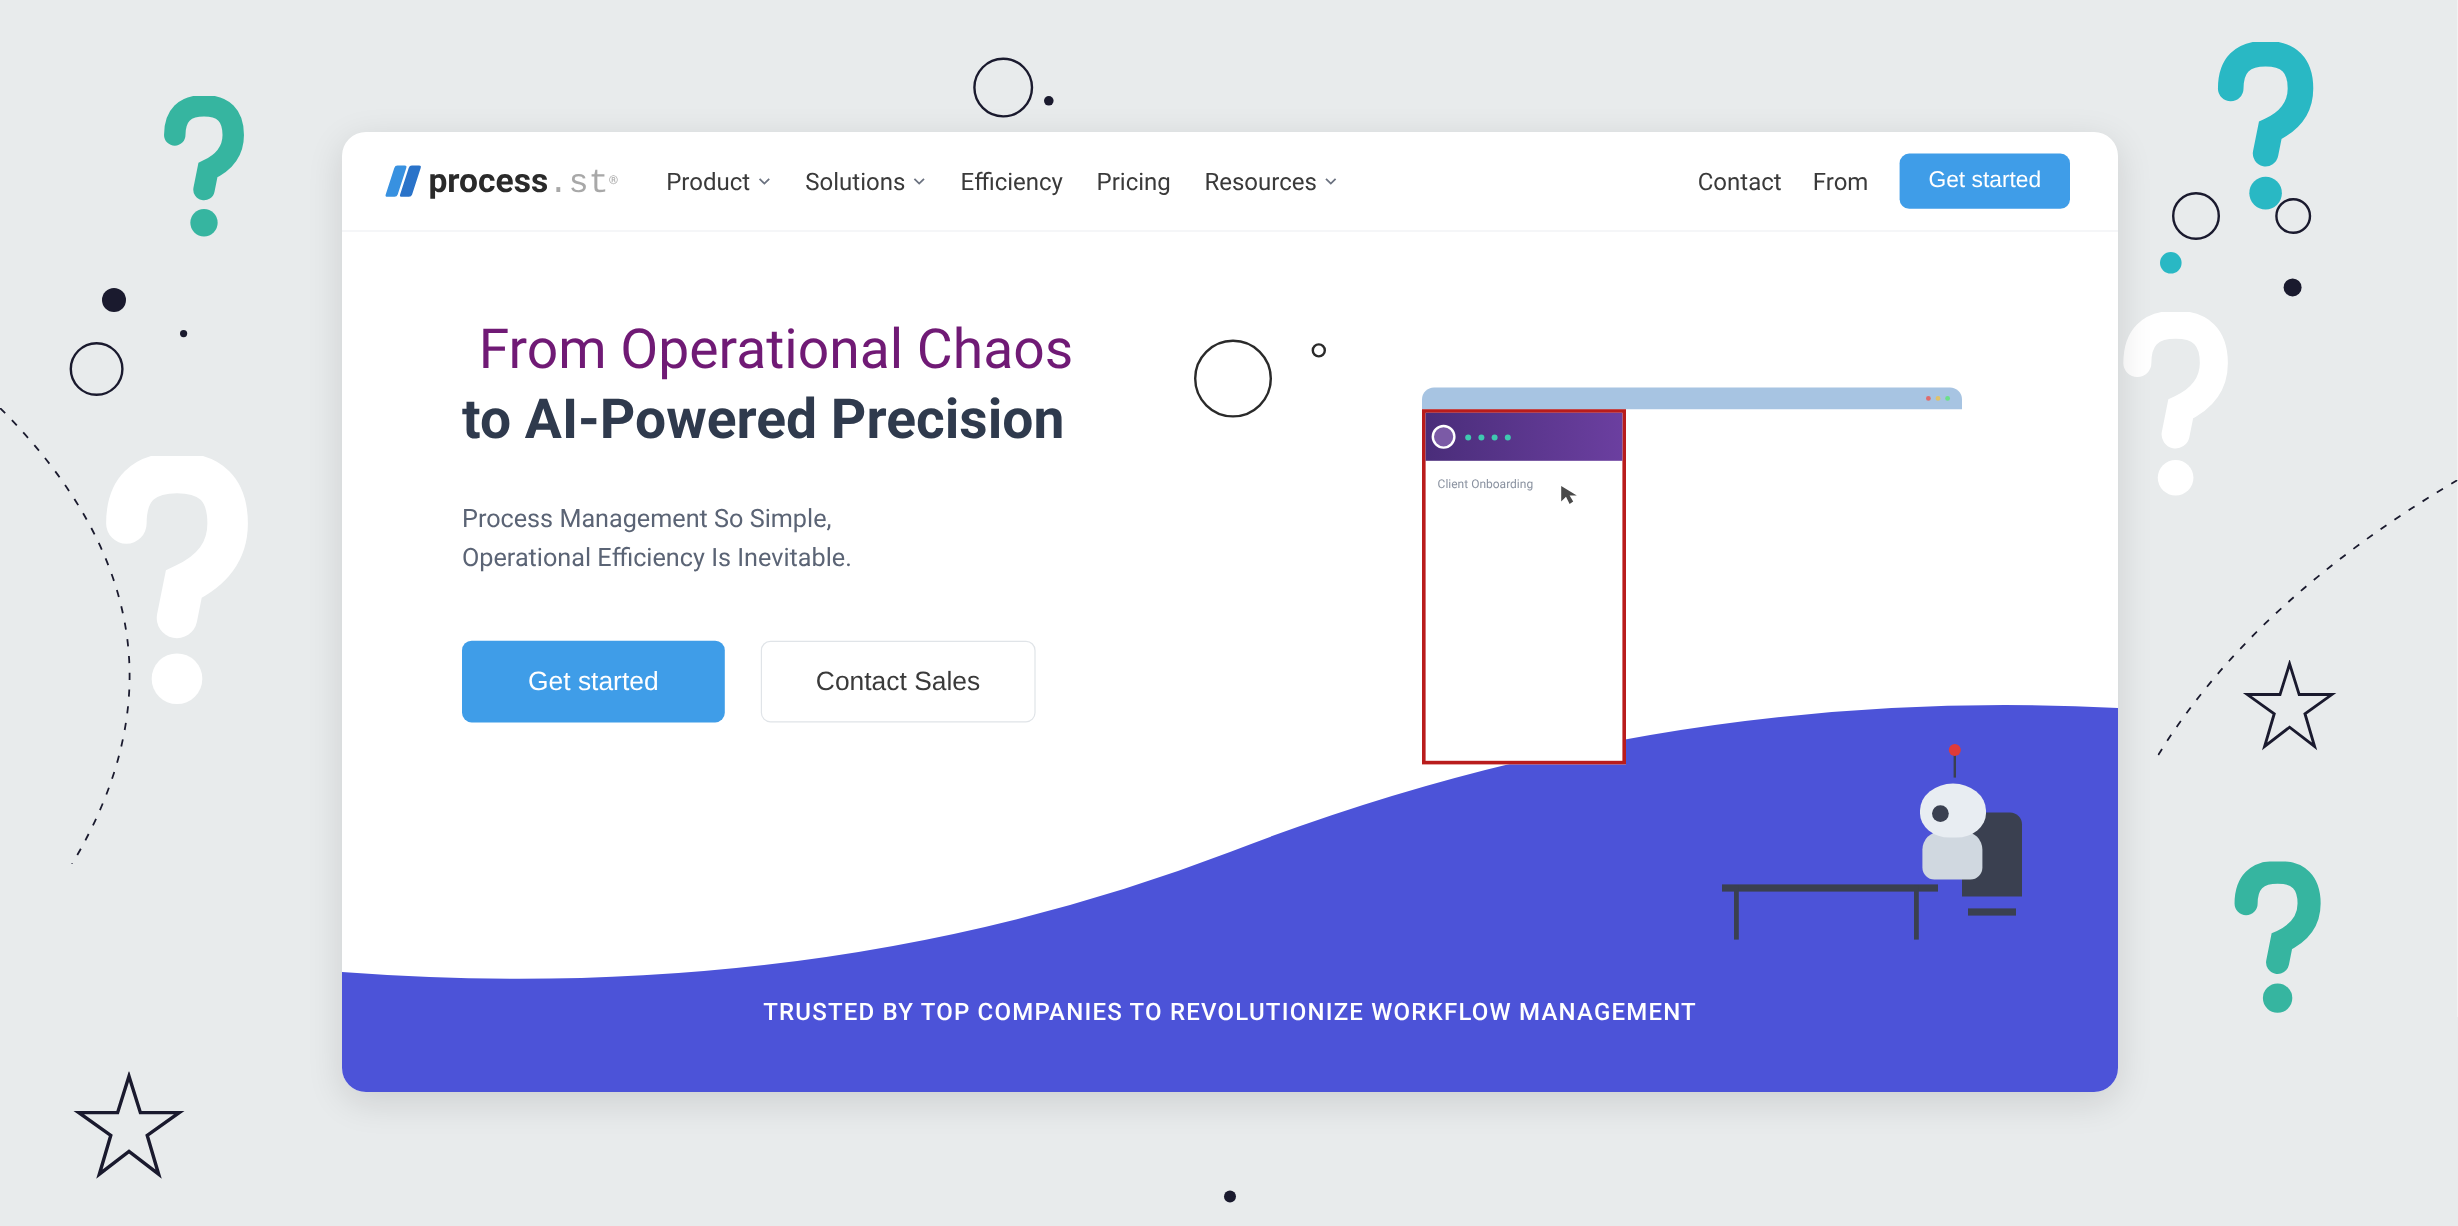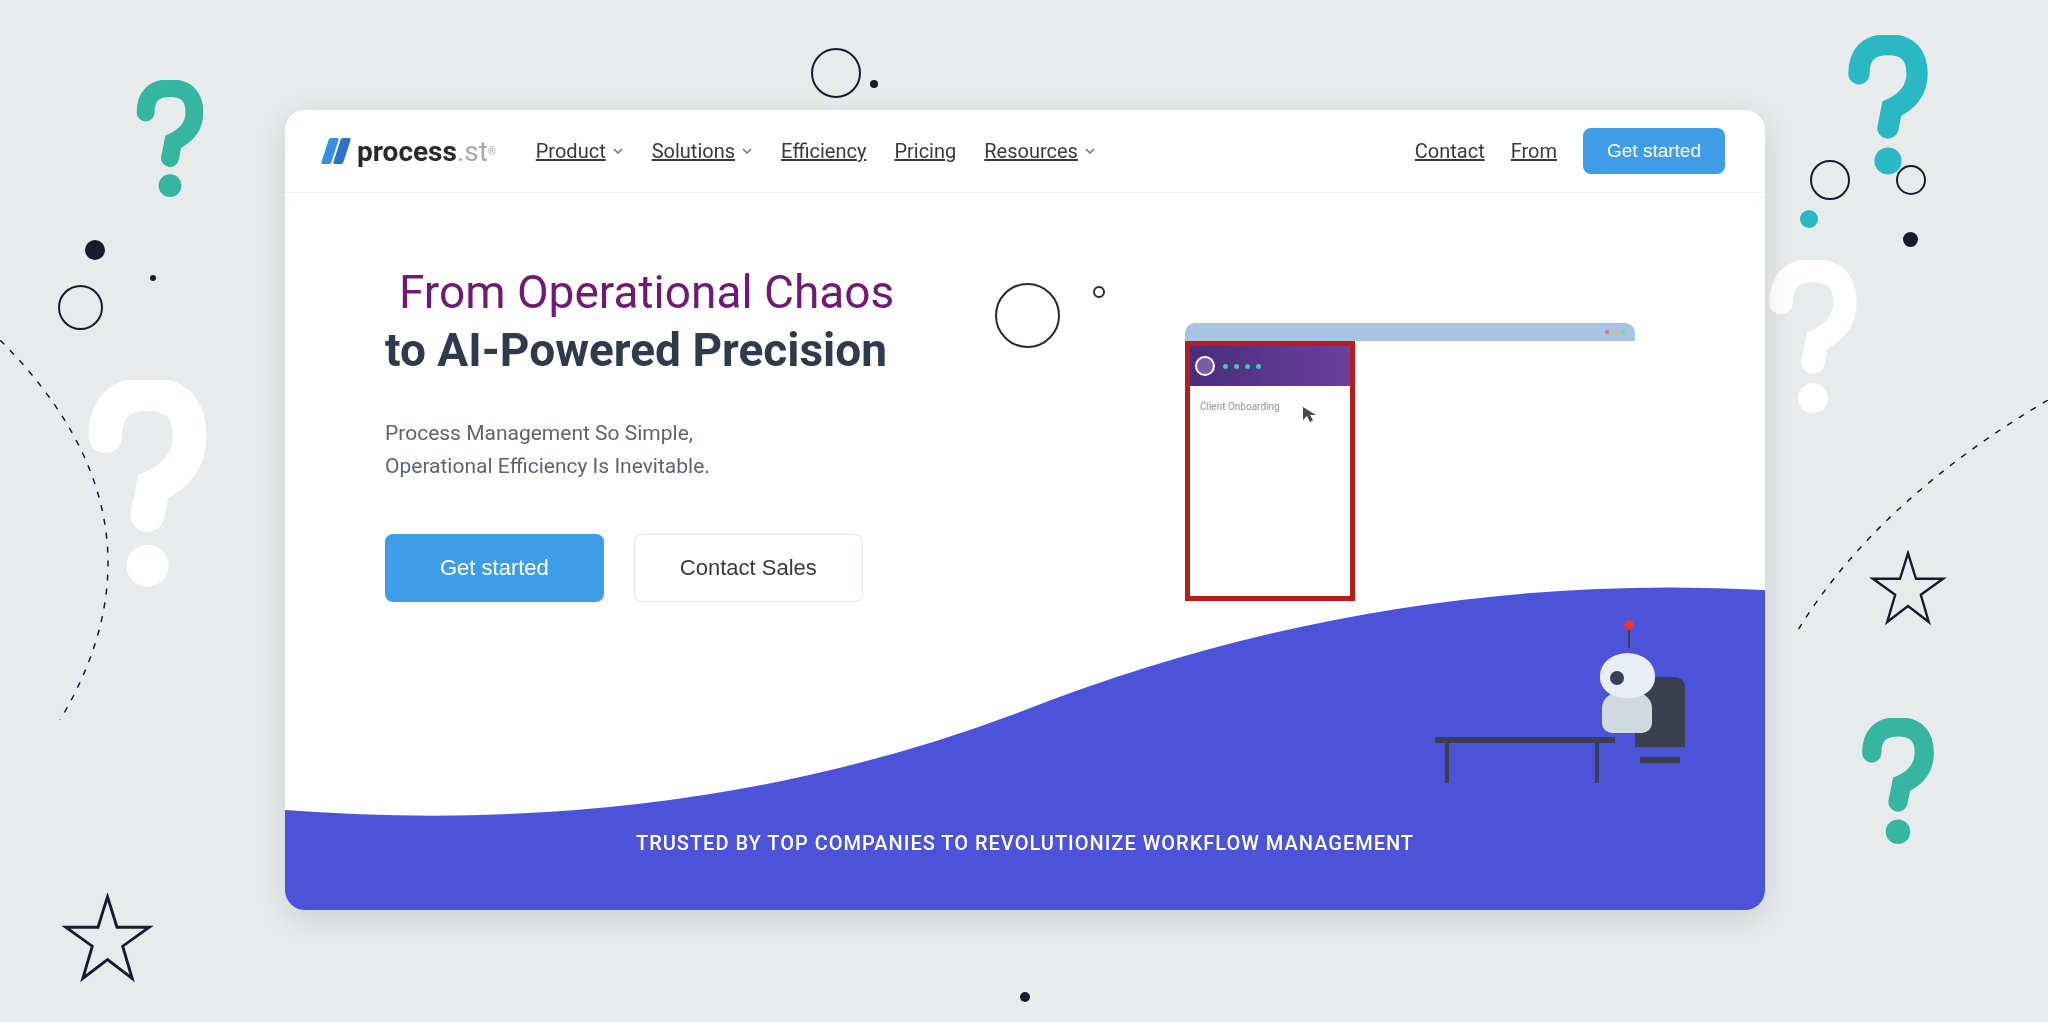--- a/index.html
+++ b/index.html
@@ -52,24 +52,24 @@
       align-items: center;
       padding: 18px 40px;
       border-bottom: 1px solid #eef1f3;
       gap: 10px;
     }
     .logo { display: flex; align-items: center; margin-right: 30px; cursor: pointer; }
     .logo-icon { display: flex; gap: 2px; margin-right: 10px; }
     .logo-mark { width: 10px; height: 26px; background: #3891e0; transform: skewX(-18deg); border-radius: 2px; }
     .logo-mark2 { width: 10px; height: 26px; background: #2a73c9; transform: skewX(-18deg); border-radius: 2px; }
     .logo-text { font-size: 28px; font-weight: 700; color: #2a2a2a; }
-    .logo-ext { font-size: 28px; font-weight: 400; color: #a8a8a8; }
+    .logo-ext { font-size: 28px; font-weight: 400; color: #a8a8a8; font-family: Liberation Mono, monospace; }
     .logo-r { font-size: 10px; vertical-align: super; color: #a8a8a8; }
     .nav-links { display: flex; gap: 28px; }
-    .nav-link { color: #3a3a3a; font-size: 20px; cursor: pointer; display: flex; align-items: center; gap: 6px; text-decoration: underline; }
+    .nav-link { color: #3a3a3a; font-size: 20px; cursor: pointer; display: flex; align-items: center; gap: 6px; }
     .chevron { width: 12px; height: 12px; }
     .spacer { flex: 1; }
     .nav-right { display: flex; gap: 26px; }
     .cta-small { background: #3f9de8; color: #fff; padding: 12px 24px; border-radius: 8px; font-size: 19px; cursor: pointer; border: none; }
     
     
     .hero { position: relative; padding: 70px 100px; height: calc(100% - 80px); }
     .hero-title { font-size: 46px; color: #701a75; font-weight: 400; line-height: 1.3; margin-left: 14px; }
     .hero-title-bold { font-size: 46px; color: #2f3a4d; font-weight: 700; }
     .hero-sub { margin-top: 40px; font-size: 21px; color: #5b6475; line-height: 1.6; }
@@ -80,21 +80,21 @@
     
     .wave { position: absolute; left: 0; bottom: 0; width: 100%; height: 380px; z-index: 1; }
     .wave svg { width: 100%; height: 100%; }
     .trust-banner { position: absolute; bottom: 55px; width: 100%; text-align: center; color: #fff; font-size: 20px; letter-spacing: 1px; font-weight: 500; z-index: 3; }
     
     
     .mockup { position: absolute; right: 130px; top: 130px; width: 450px; height: 280px; z-index: 2; }
     .browser-bar { width: 100%; height: 18px; background: #a7c4e2; border-radius: 10px 10px 0 0; display: flex; justify-content: flex-end; align-items: center; padding-right: 10px; gap: 4px; }
     .browser-dot { width: 4px; height: 4px; border-radius: 50%; }
     .bd-r { background: #e06c6c; } .bd-y { background: #e0c26c; } .bd-g { background: #6ce089; }
-    .sidebar-mock { width: 170px; height: 260px; background: #fff; border: 5px solid #b91c1c; position: relative; }
+    .sidebar-mock { width: 170px; height: 296px; background: #fff; border: 3px solid #b91c1c; position: relative; }
     .sidebar-header { height: 40px; background: linear-gradient(90deg, #4a2d7a, #6b3fa0); display: flex; align-items: center; padding: 5px; gap: 8px; }
     .avatar { width: 20px; height: 20px; background: #7b5aa6; border-radius: 50%; border: 2px solid #fff; }
     .header-dots { display: flex; gap: 6px; }
     .hdot { width: 5px; height: 5px; background: #3fc9b0; border-radius: 50%; }
     .onboard-label { font-size: 10px; color: #8a92a0; padding: 15px 10px; display: flex; align-items: center; gap: 6px; }
     .cursor-icon { position: absolute; top: 58px; left: 110px; }
     
     
     .robot-scene { position: absolute; right: 50px; bottom: 130px; width: 280px; height: 200px; z-index: 3; }
     .desk { position: absolute; bottom: 40px; left: 0; width: 180px; height: 6px; background: #3a4050; }

